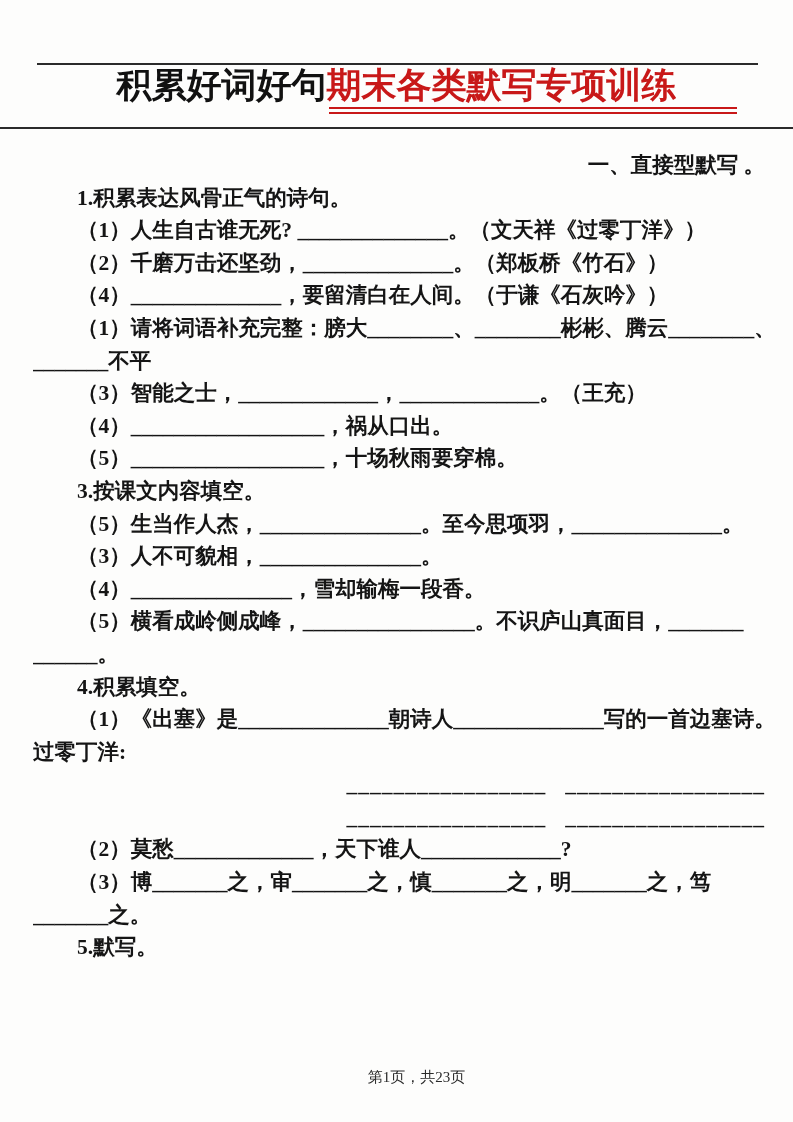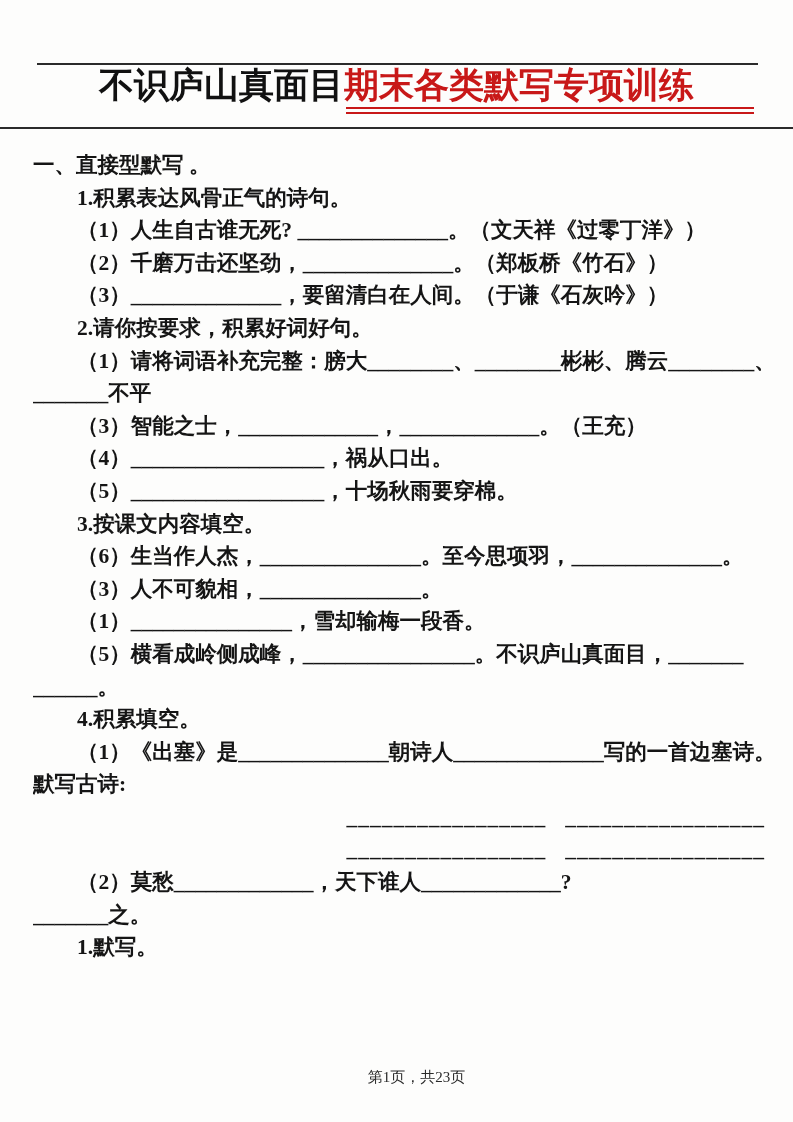--- a/index.html
+++ b/index.html
@@ -32,60 +32,60 @@
     position: absolute; top: 149px; left: 33px; width: 732px;
     font-size: 21.5px; font-weight: bold;
   }
   .content p {
     margin: 0; line-height: 32.6px;
     white-space: pre; overflow: hidden;
   }
   p.n { padding-left: 44px; }
   p.m { padding-left: 0; }
   p.c { text-align: right; padding-left: 0; letter-spacing: 1px; }
-  p.sec { padding-left: 0; }
+  p.sec { padding-left: 0; text-align: right; }
   .footer {
     position: absolute; top: 1068px; left: 0; width: 100%;
     text-align: center; font-size: 15px; font-weight: normal; color: #2a2a2a; padding-left: 20px;
   }
 </style>
 </head>
 <body>
 
 <div>
 
   <div class="rule rule-top"></div>
 
-  <div class="title"><span class="t-black">不识庐山真面目</span><span class="t-red">期末各类默写专项训练</span></div>
+  <div class="title"><span class="t-black">积累好词好句</span><span class="t-red">期末各类默写专项训练</span></div>
 
   <div class="rule rule-mid"></div>
 
   <div class="content">
     <p class="sec">一、直接型默写 。</p>
     <p class="n">1.积累表达风骨正气的诗句。</p>
     <p class="n">（1）人生自古谁无死? ______________。（文天祥《过零丁洋》）</p>
     <p class="n">（2）千磨万击还坚劲，______________。（郑板桥《竹石》）</p>
-    <p class="n">（3）______________，要留清白在人间。（于谦《石灰吟》）</p>
-    <p class="n">2.请你按要求，积累好词好句。</p>
+    <p class="n">（4）______________，要留清白在人间。（于谦《石灰吟》）</p>
     <p class="n">（1）请将词语补充完整：膀大________、________彬彬、腾云________、</p>
     <p class="m">_______不平</p>
     <p class="n">（3）智能之士，_____________，_____________。（王充）</p>
     <p class="n">（4）__________________，祸从口出。</p>
     <p class="n">（5）__________________，十场秋雨要穿棉。</p>
     <p class="n">3.按课文内容填空。</p>
-    <p class="n">（6）生当作人杰，_______________。至今思项羽，______________。</p>
+    <p class="n">（5）生当作人杰，_______________。至今思项羽，______________。</p>
     <p class="n">（3）人不可貌相，_______________。</p>
-    <p class="n">（1）_______________，雪却输梅一段香。</p>
+    <p class="n">（4）_______________，雪却输梅一段香。</p>
     <p class="n">（5）横看成岭侧成峰，________________。不识庐山真面目，_______</p>
     <p class="m">______。</p>
     <p class="n">4.积累填空。</p>
     <p class="n">（1）《出塞》是______________朝诗人______________写的一首边塞诗。</p>
-    <p class="m">默写古诗:</p>
+    <p class="m">过零丁洋:</p>
     <p class="c">_________________   _________________</p>
     <p class="c">_________________   _________________</p>
     <p class="n">（2）莫愁_____________，天下谁人_____________?</p>
+    <p class="n">（3）博_______之，审_______之，慎_______之，明_______之，笃</p>
     <p class="m">_______之。</p>
-    <p class="n">1.默写。</p>
+    <p class="n">5.默写。</p>
   </div>
 
   <div class="footer">第1页，共23页</div>
 
 </div>
 
 </body></html>

